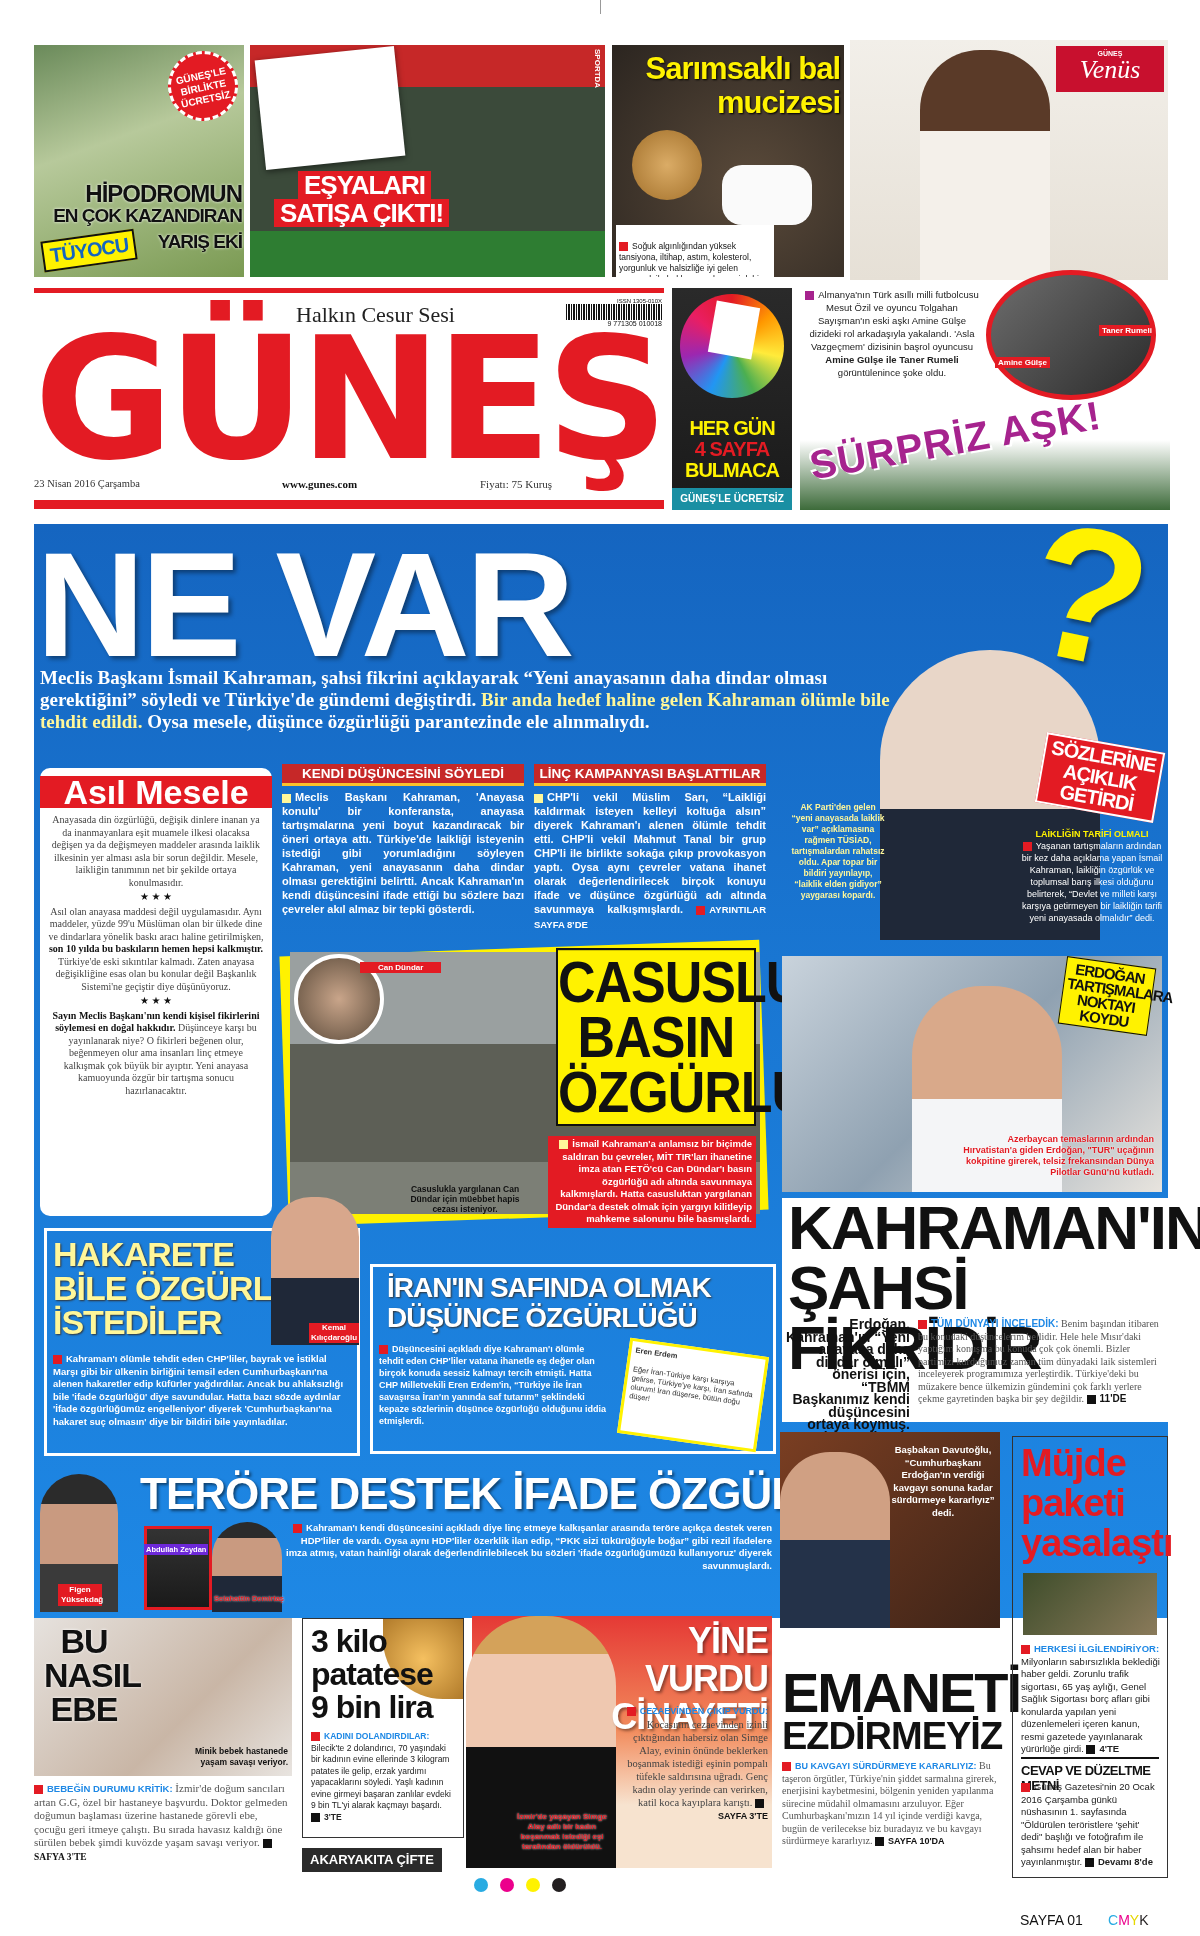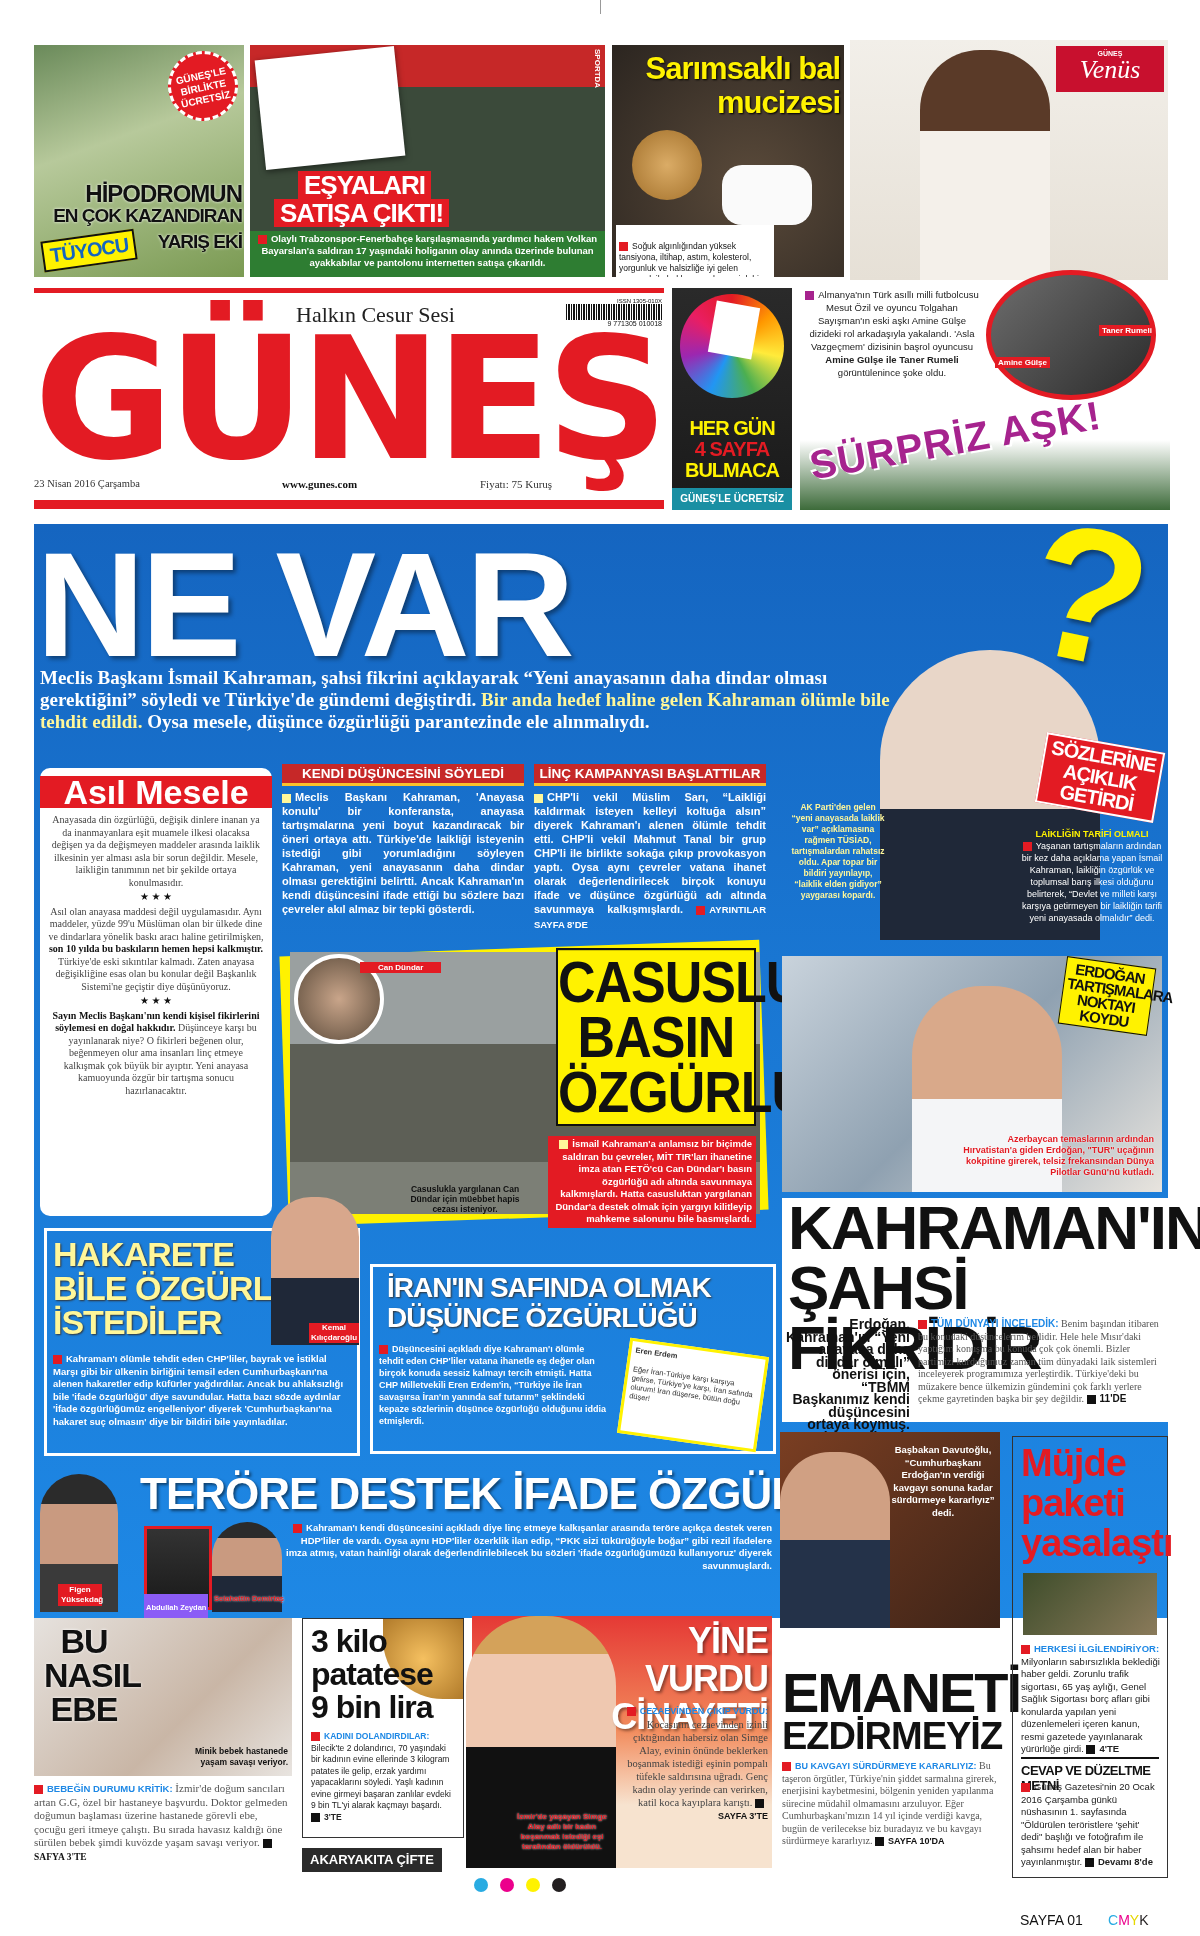--- a/index.html
+++ b/index.html
@@ -37,21 +37,20 @@
   <div class="abs cond" style="left:0;top:160px;width:208px;text-align:right;font-size:19px;color:#111;text-shadow:0 0 3px #fff">EN ÇOK KAZANDIRAN</div>
   <div class="abs cond" style="left:80px;top:186px;width:128px;text-align:right;font-size:19px;color:#111;text-shadow:0 0 3px #fff">YARIŞ EKİ</div>
   <div class="abs cond" style="left:8px;top:190px;padding:2px 6px;background:#fff200;color:#1565c0;font-size:20px;transform:rotate(-8deg);border:2px solid #111">TÜYOCU</div>
 </div>
 
 <div id="t2" class="abs photo">
   <div class="abs" style="left:10px;top:8px;width:140px;height:110px;background:#fff;transform:rotate(-6deg);box-shadow:0 2px 6px rgba(0,0,0,.5)"></div>
   <div class="abs" style="right:3px;top:4px;font-size:8px;color:#fff;writing-mode:vertical-rl;font-weight:bold">SPORTDA</div>
   <div class="abs cond" style="left:48px;top:126px;background:#e31b23;color:#fff;font-size:26px;padding:0 6px;line-height:28px">EŞYALARI</div>
   <div class="abs cond" style="left:24px;top:154px;background:#e31b23;color:#fff;font-size:26px;padding:0 6px;line-height:28px">SATIŞA ÇIKTI!</div>
-  <div class="abs" style="left:6px;top:188px;width:343px;color:#fff;font-size:9.5px;line-height:12px;text-align:center;font-weight:bold"><span class="sq"></span><span>Olaylı Trabzonspor-Fenerbahçe karşılaşmasında yardımcı hakem Volkan Bayarslan'a saldıran 17 yaşındaki holiganın olay anında üzerinde bulunan ayakkabılar ve pantolonu internetten satışa çıkarıldı.</span></div>
 </div>
 
 <div id="t3" class="abs photo">
   <div class="abs cond" style="left:4px;top:8px;width:224px;text-align:right;color:#fff200;font-size:31px;line-height:32px;text-shadow:1px 1px 2px #000">Sarımsaklı bal</div>
   <div class="abs cond" style="left:4px;top:42px;width:224px;text-align:right;color:#fff200;font-size:31px;line-height:32px;text-shadow:1px 1px 2px #000">mucizesi</div>
   <div class="abs" style="left:20px;top:85px;width:70px;height:70px;border-radius:50%;background:radial-gradient(circle,#f5c070,#b37a2a);opacity:.85"></div>
   <div class="abs" style="left:110px;top:120px;width:90px;height:60px;border-radius:20px;background:#fafafa"></div>
   <div class="abs" style="left:4px;top:180px;width:158px;background:#fff;color:#111;font-size:8.5px;line-height:11px;padding:16px 3px"><span class="sq"></span><span>Soğuk algınlığından yüksek tansiyona, iltihap, astım, kolesterol, yorgunluk ve halsizliğe iyi gelen sarımsak ile bal karışımı kanseri dahi önlüyor.</span> <span class="sq k"></span><b>2'DE</b></div>
 </div>
 
@@ -171,21 +170,21 @@
       <div>İRAN'IN SAFINDA OLMAK</div>
       <div>DÜŞÜNCE ÖZGÜRLÜĞÜ</div>
     </div>
   <div class="abs" style="left:6px;top:76px;width:230px;color:#fff;font-size:9px;line-height:12px;font-weight:bold"><span class="sq"></span><span>Düşüncesini açıkladı diye Kahraman'ı ölümle tehdit eden CHP'liler vatana ihanetle eş değer olan birçok konuda sessiz kalmayı tercih etmişti. Hatta CHP Milletvekili Eren Erdem'in, “Türkiye ile İran savaşırsa İran'ın yanında saf tutarım” şeklindeki kepaze sözlerinin düşünce özgürlüğü olduğunu iddia etmişlerdi.</span></div>
   <div class="abs" style="left:250px;top:80px;width:140px;height:96px;background:#fff;border:3px solid #fff200;transform:rotate(8deg);padding:4px;font-size:7.5px;color:#333"><b>Eren Erdem</b><div style="margin-top:10px">Eğer İran-Türkiye karşı karşıya gelirse, Türkiye'ye karşı, İran safında olurum! İran düşerse, bütün doğu düşer!</div></div>
 </div>
 
 <div class="abs" style="left:40px;top:1474px;width:78px;height:138px;border-radius:40px 40px 0 0;background:linear-gradient(180deg,#2b2b2b 0 22%,#c99a80 22% 65%,#3a3a3a 65%)"></div>
 <div class="abs" style="left:58px;top:1584px;color:#fff;background:#e31b23;font-size:8px;font-weight:bold;padding:1px 3px;text-align:center;width:44px;line-height:10px">Figen Yüksekdağ</div>
 <div class="abs" style="left:144px;top:1526px;width:68px;height:84px;border:3px solid #e31b23;background:linear-gradient(180deg,#333,#1a1a1a)"></div>
-<div class="abs" style="left:144px;top:1594px;color:#fff;background:#8b5cf6;font-size:7.5px;font-weight:bold;padding:9px 2px">Abdullah Zeydan</div>
+<div class="abs" style="left:144px;top:1544px;color:#fff;background:#6d28d9;font-size:7.5px;font-weight:bold;padding:1px 2px">Abdullah Zeydan</div>
 <div class="abs" style="left:212px;top:1522px;width:70px;height:90px;border-radius:35px 35px 0 0;background:linear-gradient(180deg,#2b2b2b 0 18%,#c99a80 18% 60%,#1f2838 60%)"></div>
 <div class="abs" style="left:214px;top:1594px;color:#e31b23;font-size:7.5px;font-weight:bold;text-shadow:0 0 2px #fff">Selahattin Demirtaş</div>
 <div class="abs cond" style="left:140px;top:1470px;color:#fff;font-size:44px;line-height:48px;text-shadow:2px 2px 3px rgba(0,0,0,.5)">TERÖRE DESTEK İFADE ÖZGÜRLÜĞÜ</div>
 <div class="abs" style="left:286px;top:1522px;width:486px;color:#fff;font-size:9.5px;line-height:12.5px;font-weight:bold;text-align:right"><span class="sq"></span><span>Kahraman'ı kendi düşüncesini açıkladı diye linç etmeye kalkışanlar arasında teröre açıkça destek veren HDP'liler de vardı. Oysa aynı HDP'liler özerklik ilan edip, “PKK sizi tükürüğüyle boğar” gibi rezil ifadelere imza atmış, vatan hainliği olarak değerlendirilebilecek bu sözleri 'ifade özgürlüğümüzü kullanıyoruz' diyerek savunmuşlardı.</span></div>
 
 <div class="abs" style="left:780px;top:1432px;width:220px;height:196px;background:linear-gradient(135deg,#7a3e22,#3e2418)">
   <div class="abs" style="left:0;top:20px;width:110px;height:176px;border-radius:50px 50px 0 0;background:linear-gradient(180deg,#d0a083 0 50%,#243249 50%)"></div>
   <div class="abs" style="left:108px;top:12px;width:110px;text-align:center;color:#fff;font-size:9.5px;line-height:12.5px;font-weight:bold">Başbakan Davutoğlu, “Cumhurbaşkanı Erdoğan'ın verdiği kavgayı sonuna kadar sürdürmeye kararlıyız” dedi.</div>
 </div>
 <div class="abs cond" style="left:782px;top:1668px;width:220px;font-size:56px;line-height:50px;color:#111;letter-spacing:-2px">EMANETİ</div>

